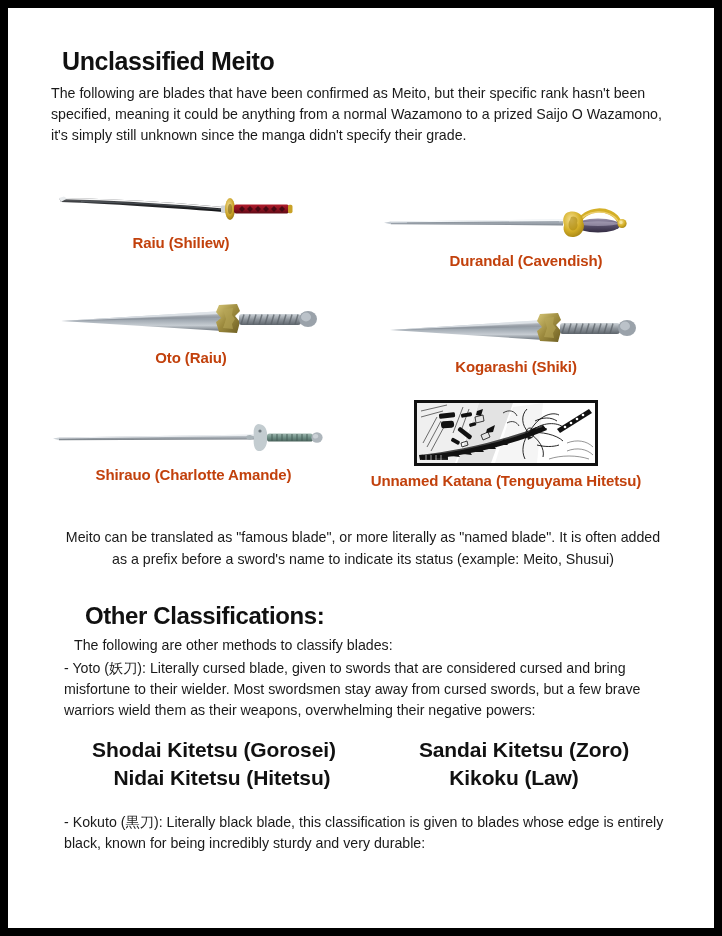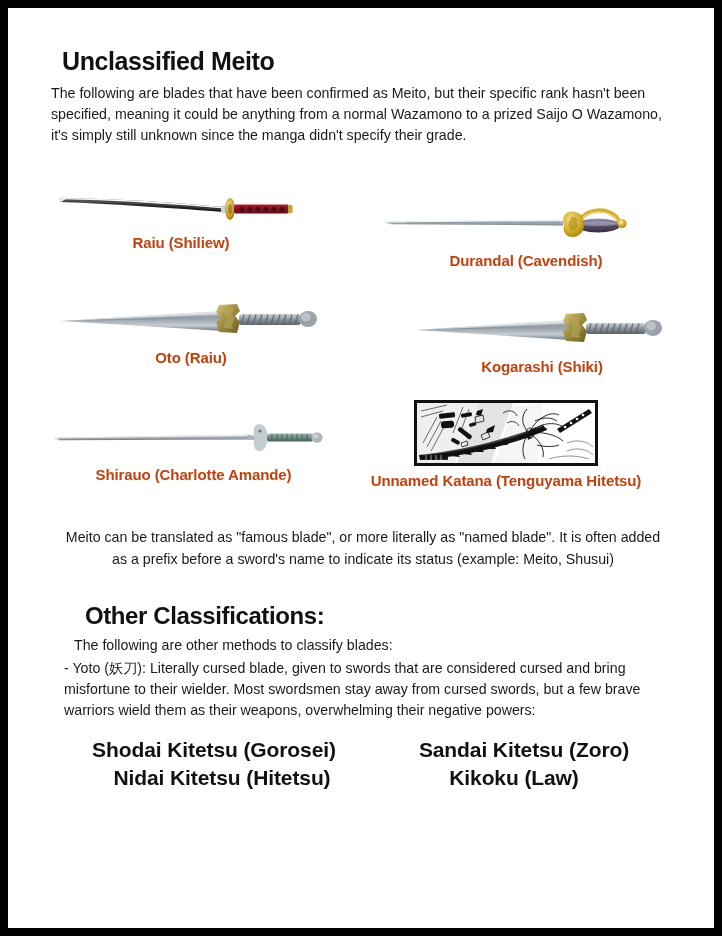--- a/index.html
+++ b/index.html
@@ -79,21 +79,21 @@
     position: relative;
     width: 100%;
     height: 56px;
   }
   .sword-label-wrap { margin-top: 2px; }
 
   
   #cell-raiu  { left: 43px;  top: 168px; width: 260px; }
   #cell-duran { left: 373px; top: 186px; width: 290px; }
   #cell-oto   { left: 43px;  top: 283px; width: 280px; }
-  #cell-koga  { left: 394px; top: 292px; width: 280px; }
+  #cell-koga  { left: 368px; top: 292px; width: 280px; }
   #cell-shira { left: 43px;  top: 400px; width: 285px; }
   #cell-manga { left: 348px; top: 392px; width: 300px; }
 
   
   .sword-svg { display: block; width: 100%; height: 56px; }
 
   
   .manga-panel {
     position: relative;
     width: 178px;
@@ -517,16 +517,19 @@
       <div class="entry-row" id="yoto-r1">
         <div class="entry-col-left entry-name">Shodai Kitetsu (Gorosei)</div>
         <div class="entry-col-right entry-name">Sandai Kitetsu (Zoro)</div>
       </div>
       <div class="entry-row" id="yoto-r2">
         <div class="entry-col-left entry-name">Nidai Kitetsu (Hitetsu)</div>
         <div class="entry-col-right entry-name">Kikoku (Law)</div>
       </div>
     </div>
 
+    <div class="kokuto-para">
+      <p class="body-text"><span>- </span><b class="term">Kokuto</b><span class="kanji"> (黒刀)</span><span>: Literally black blade, this classification is given to blades whose edge is entirely black, known for being incredibly sturdy and very durable:</span></p>
+    </div>
 
 
   </div>
 </div>
 
 </body></html>

